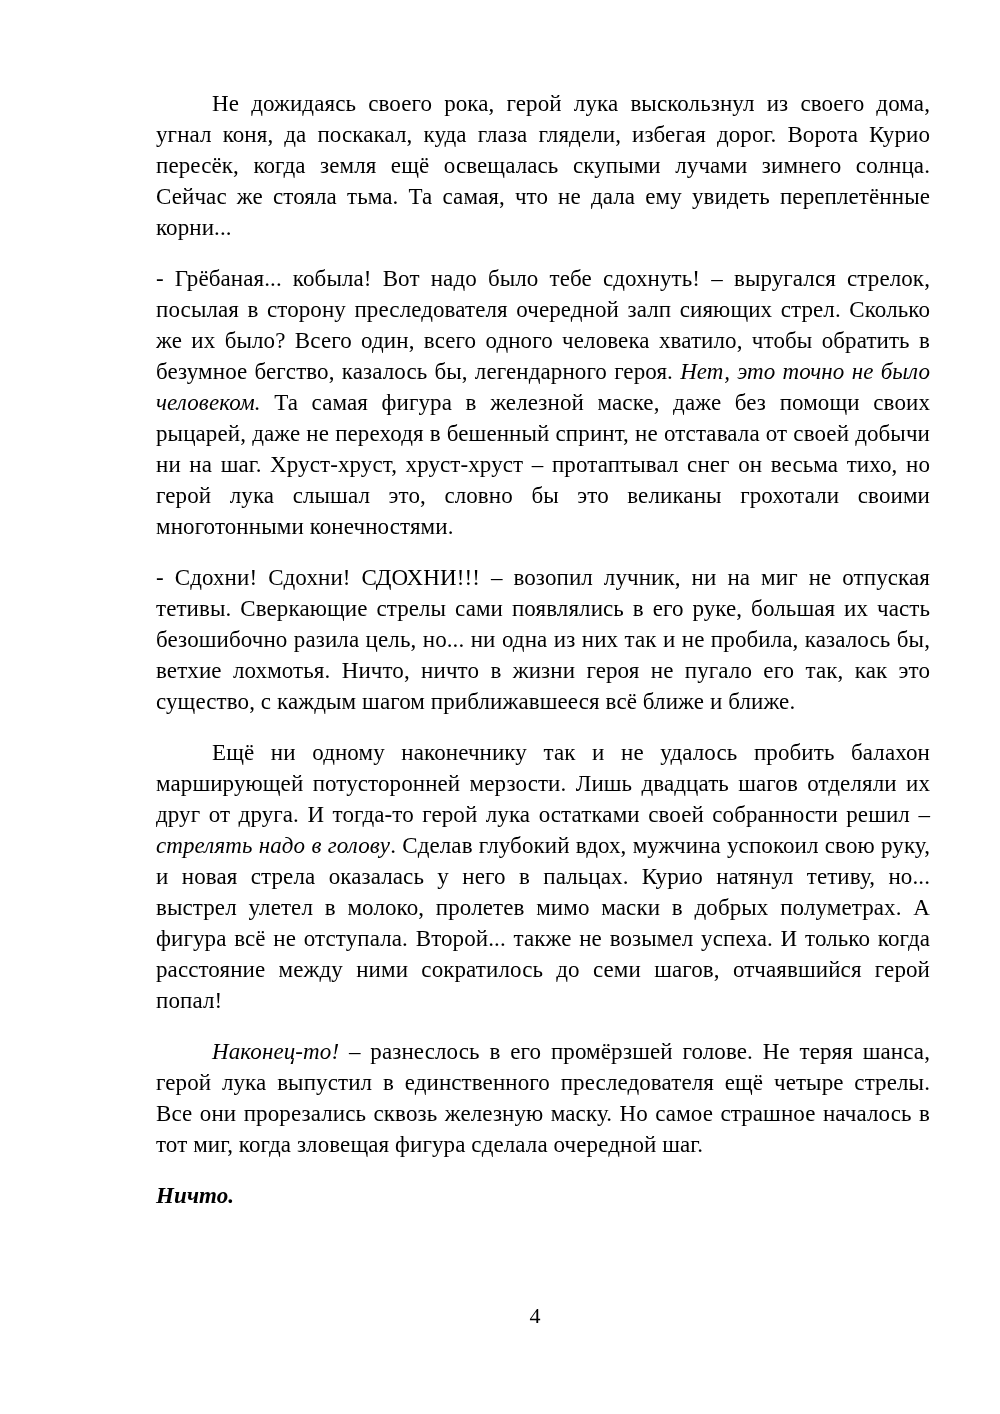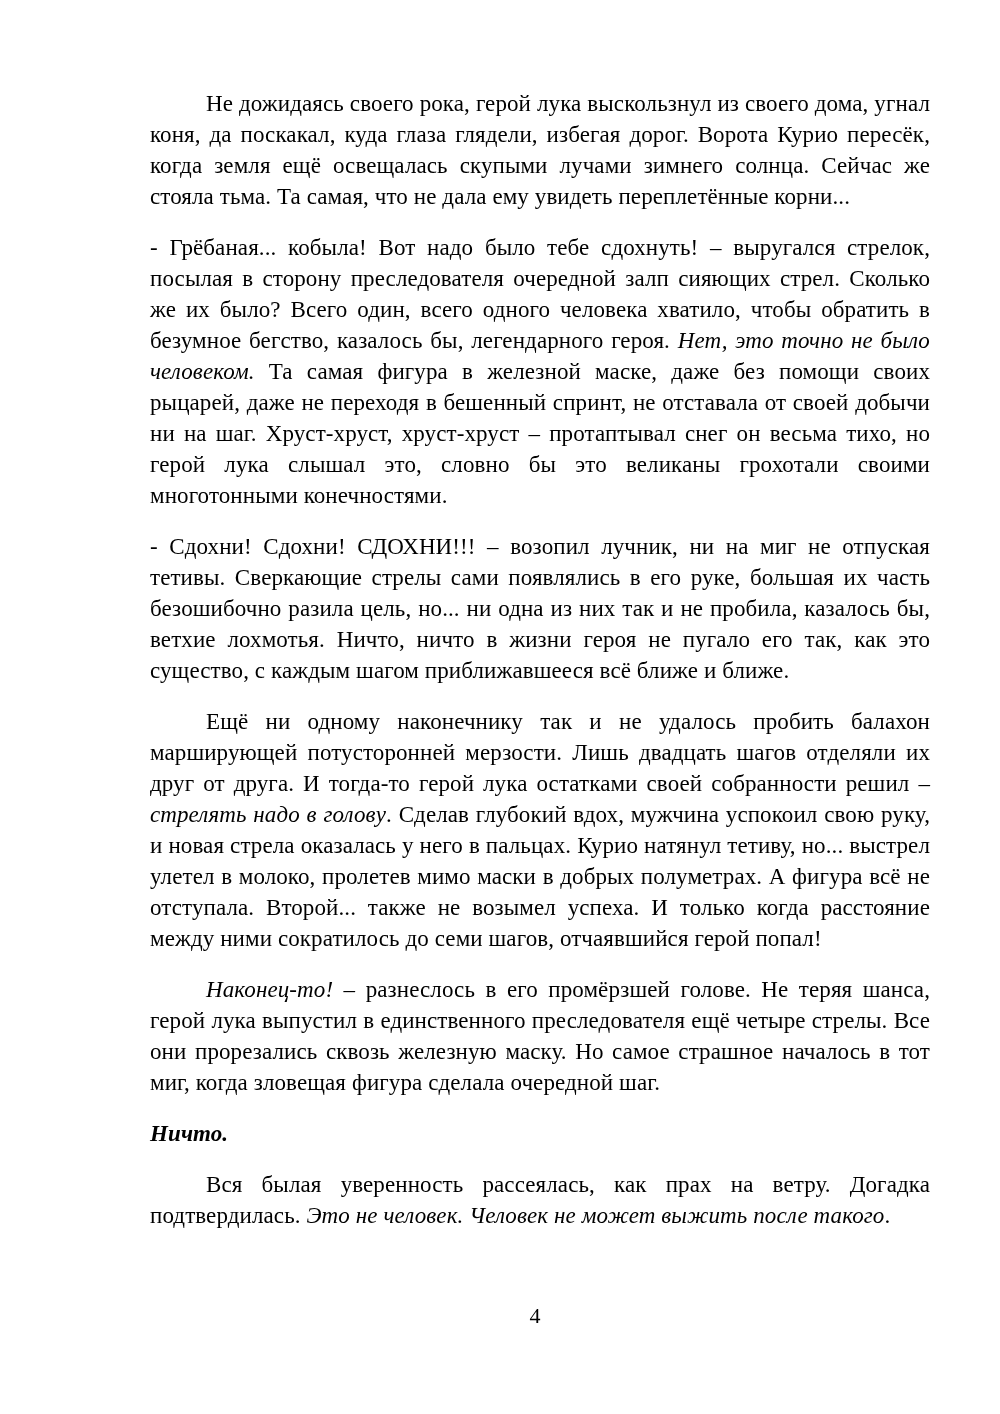--- a/index.html
+++ b/index.html
@@ -24,21 +24,21 @@
     position: absolute;
     left: 140px;
     top: 88px;
     width: 790px;
     font-size: 23px;
     line-height: 31px;
     text-align: justify;
     letter-spacing: 0.1px;
   }
   p.para {
-    margin: 0 0 20px 10px;
+    margin: 0 0 20px 16px;
     padding: 0;
   }
   p.para.indent {
     text-indent: 56px;
   }
   p.para.heading {
     font-weight: bold;
     font-style: italic;
   }
   .run-italic {
@@ -62,18 +62,17 @@
 
 <div class="page">
   <div class="text-block">
 
   <p class="para indent"><span>Не дожидаясь своего рока, герой лука выскользнул из своего дома, угнал коня, да поскакал, куда глаза глядели, избегая дорог. Ворота Курио пересёк, когда земля ещё освещалась скупыми лучами зимнего солнца. Сейчас же стояла тьма. Та самая, что не дала ему увидеть переплетённые корни...</span></p>
       <p class="para"><span>- Грёбаная... кобыла! Вот надо было тебе сдохнуть! – выругался стрелок, посылая в сторону преследователя очередной залп сияющих стрел. Сколько же их было? Всего один, всего одного человека хватило, чтобы обратить в безумное бегство, казалось бы, легендарного героя. </span><span class="run-italic">Нет, это точно не было человеком.</span><span> Та самая фигура в железной маске, даже без помощи своих рыцарей, даже не переходя в бешенный спринт, не отставала от своей добычи ни на шаг. Хруст-хруст, хруст-хруст – протаптывал снег он весьма тихо, но герой лука слышал это, словно бы это великаны грохотали своими многотонными конечностями.</span></p>
       <p class="para"><span>- Сдохни! Сдохни! СДОХНИ!!! – возопил лучник, ни на миг не отпуская тетивы. Сверкающие стрелы сами появлялись в его руке, большая их часть безошибочно разила цель, но... ни одна из них так и не пробила, казалось бы, ветхие лохмотья. Ничто, ничто в жизни героя не пугало его так, как это существо, с каждым шагом приближавшееся всё ближе и ближе.</span></p>
       <p class="para indent"><span>Ещё ни одному наконечнику так и не удалось пробить балахон марширующей потусторонней мерзости. Лишь двадцать шагов отделяли их друг от друга. И тогда-то герой лука остатками своей собранности решил – </span><span class="run-italic">стрелять надо в голову</span><span>. Сделав глубокий вдох, мужчина успокоил свою руку, и новая стрела оказалась у него в пальцах. Курио натянул тетиву, но... выстрел улетел в молоко, пролетев мимо маски в добрых полуметрах. А фигура всё не отступала. Второй... также не возымел успеха. И только когда расстояние между ними сократилось до семи шагов, отчаявшийся герой попал!</span></p>
       <p class="para indent"><span class="run-italic">Наконец-то!</span><span> – разнеслось в его промёрзшей голове. Не теряя шанса, герой лука выпустил в единственного преследователя ещё четыре стрелы. Все они прорезались сквозь железную маску. Но самое страшное началось в тот миг, когда зловещая фигура сделала очередной шаг.</span></p>
       <p class="para heading"><span class="run-italic run-bold">Ничто.</span></p>
-      <p class="para indent"><span>Вся былая уверенность рассеялась, как прах на ветру. Догадка подтвердилась. </span><span class="run-italic">Это не человек. Человек не может выжить после такого</span><span>.</span></p>
     </div>
   <div class="footer">
     <span>4</span>
   </div>
 </div>
 
 </body></html>

